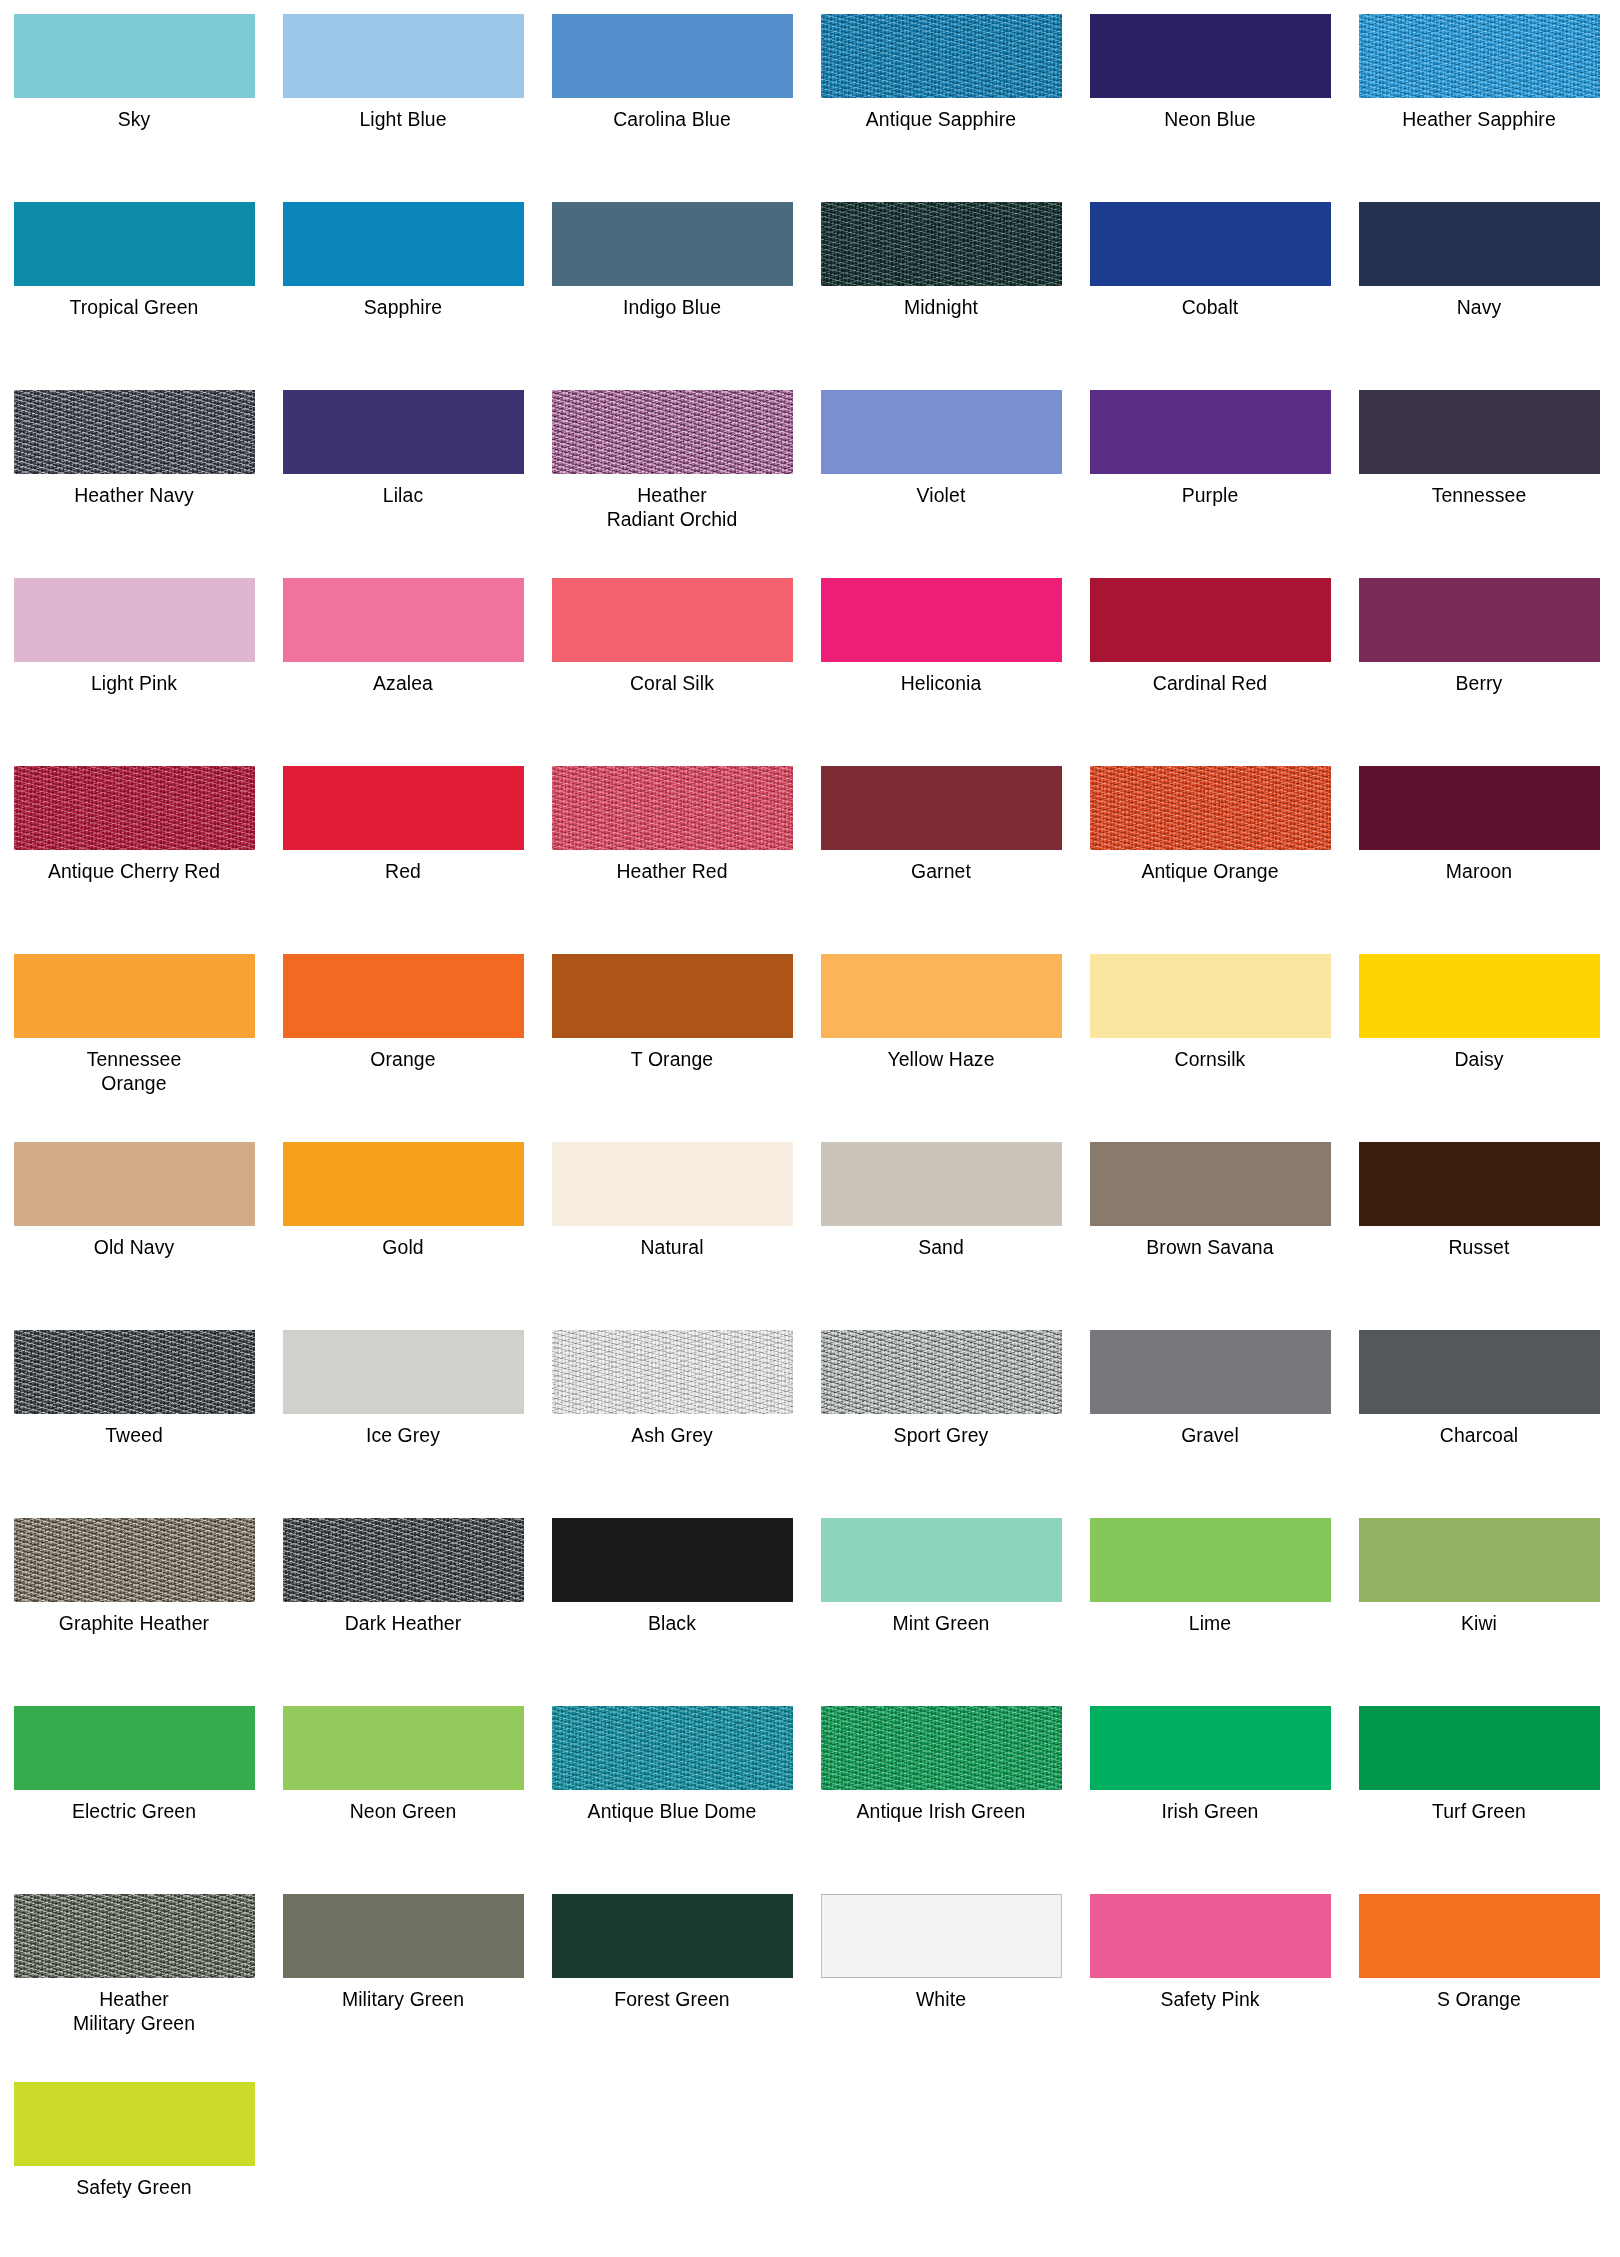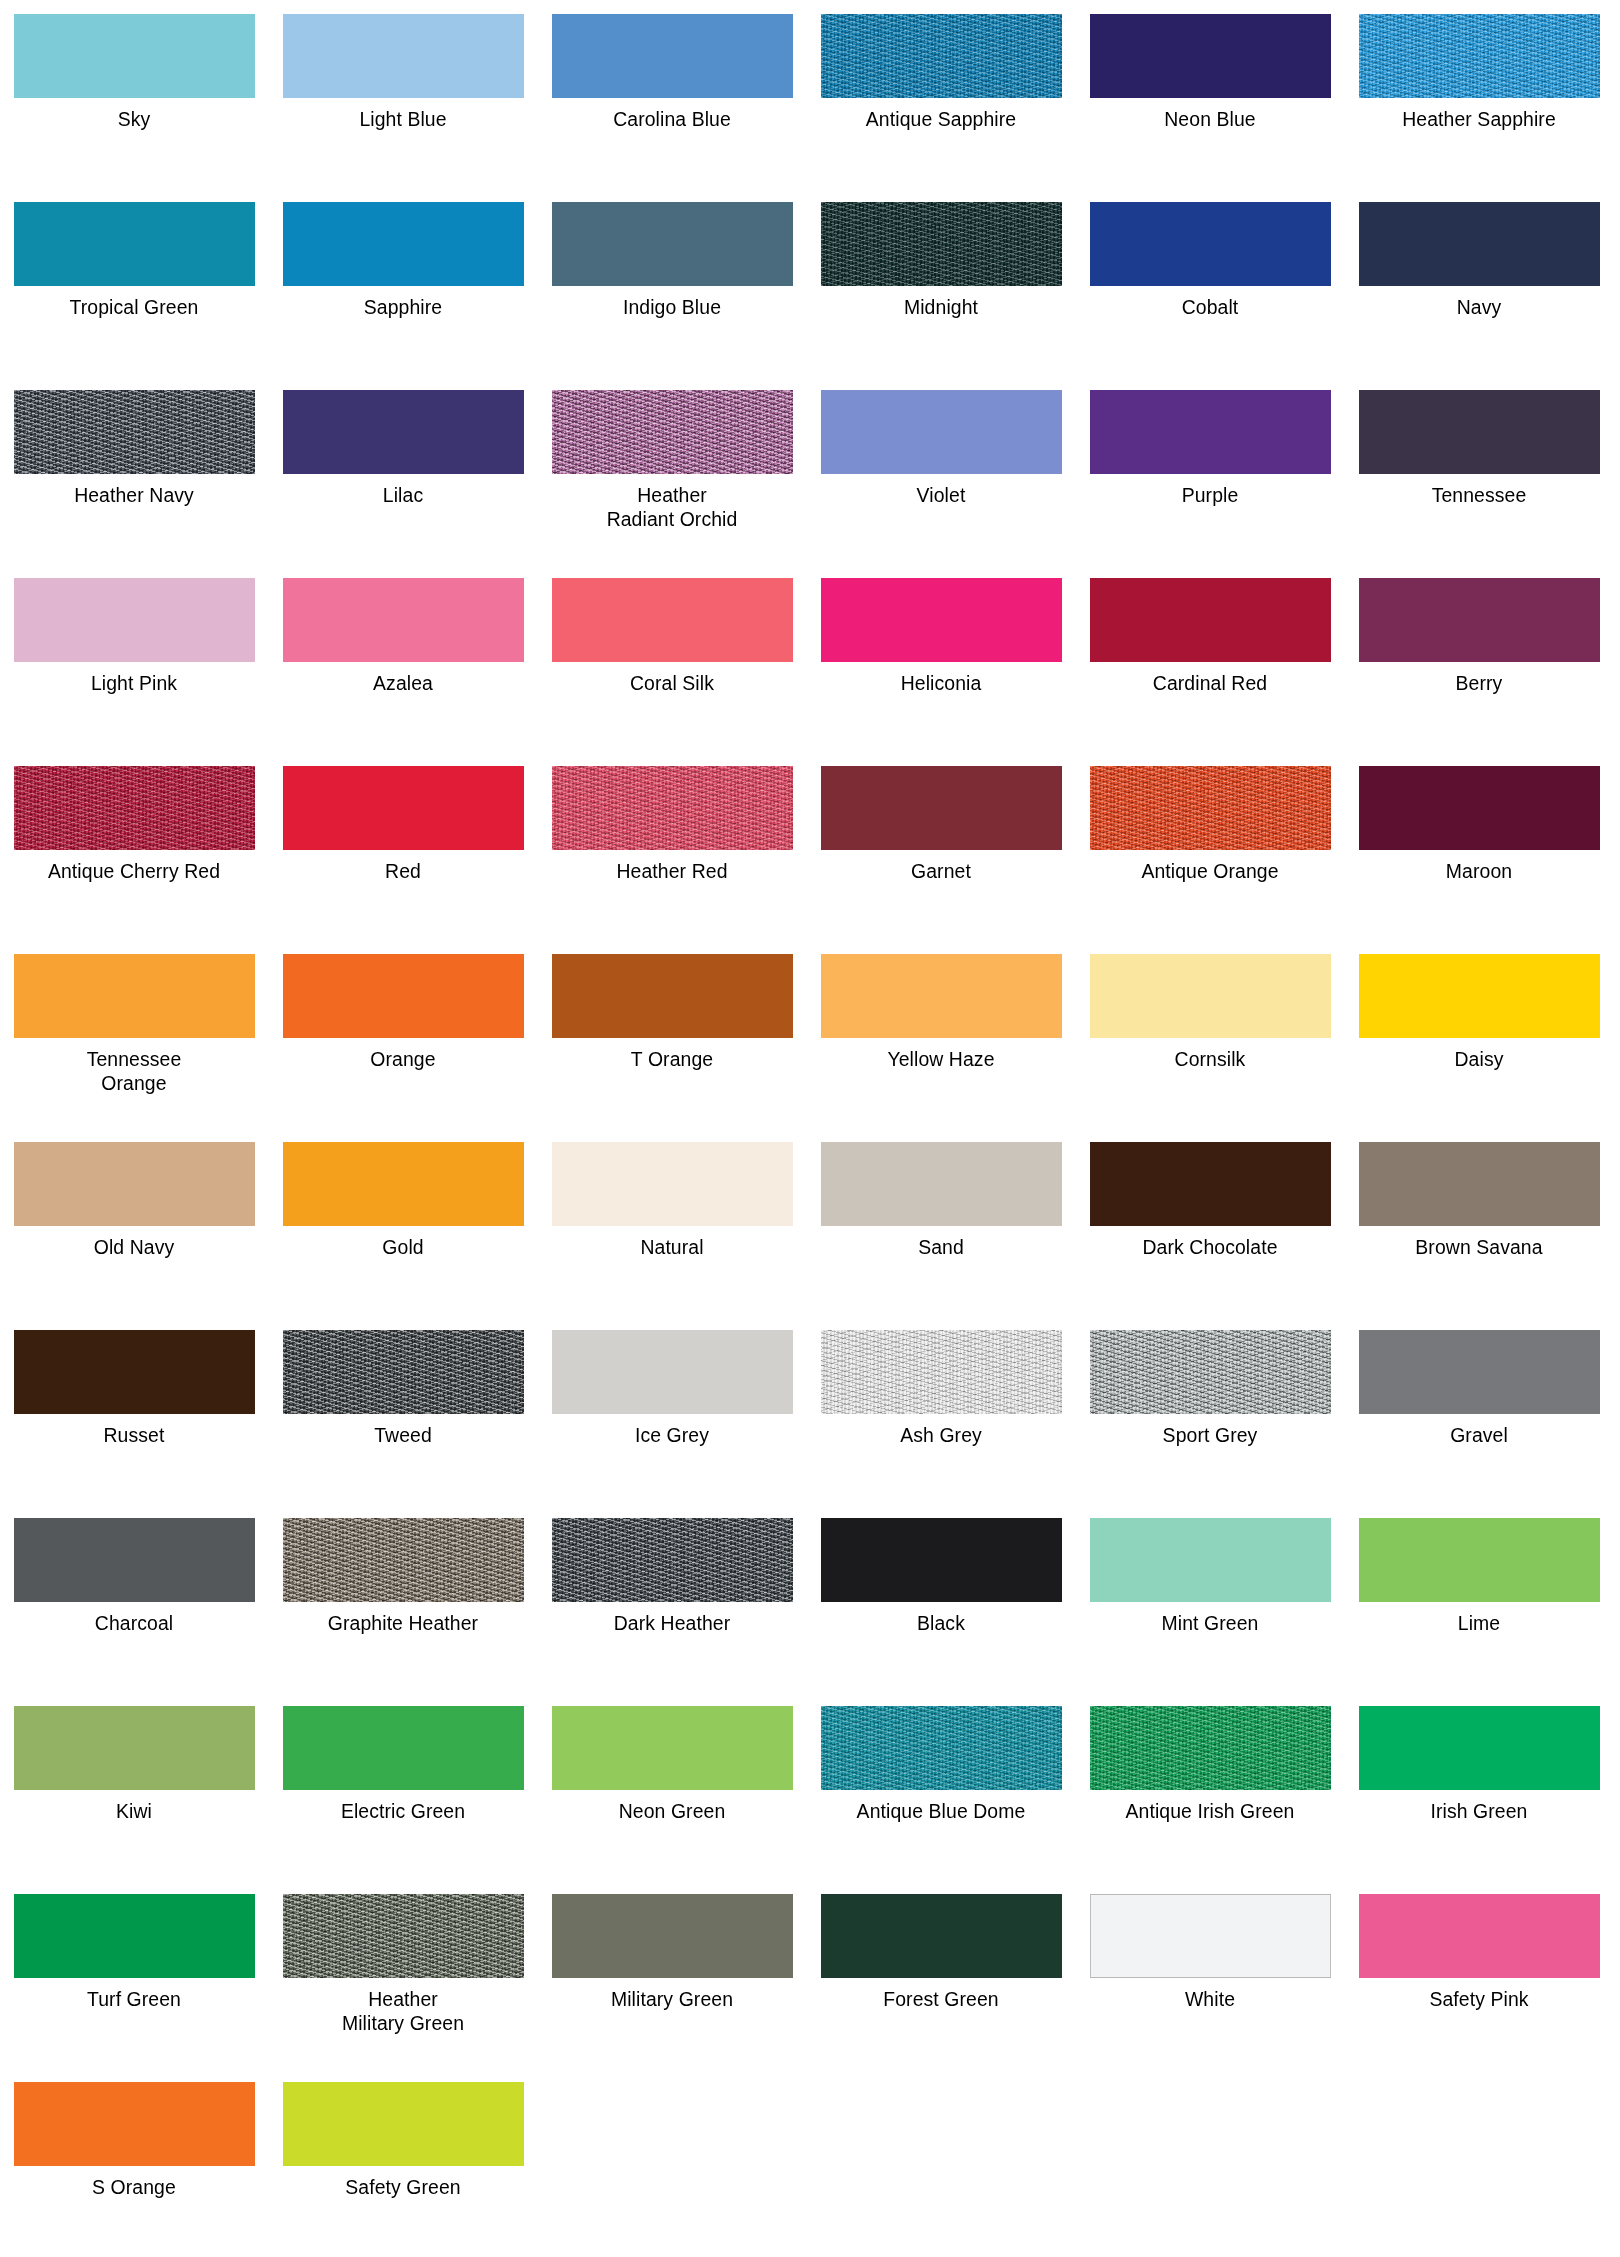--- a/index.html
+++ b/index.html
@@ -297,24 +297,20 @@
       </div>
       <div class="swatch-cell">
         <div class="swatch-chip" style="background-color: rgb(246, 236, 224);"></div>
         <div class="swatch-label">Natural</div>
       </div>
       <div class="swatch-cell">
         <div class="swatch-chip" style="background-color: rgb(203, 196, 187);"></div>
         <div class="swatch-label">Sand</div>
       </div>
       <div class="swatch-cell">
-        <div class="swatch-chip" style="background-color: rgb(59, 30, 15);"></div>
-        <div class="swatch-label">Dark Chocolate</div>
-      </div>
-      <div class="swatch-cell">
         <div class="swatch-chip" style="background-color: rgb(137, 122, 110);"></div>
         <div class="swatch-label">Brown Savana</div>
       </div>
       <div class="swatch-cell">
         <div class="swatch-chip" style="background-color: rgb(58, 31, 14);"></div>
         <div class="swatch-label">Russet</div>
       </div>
       <div class="swatch-cell">
         <div class="swatch-chip heather heather-strong" style="background-color: rgb(61, 66, 70);"></div>
         <div class="swatch-label">Tweed</div>

